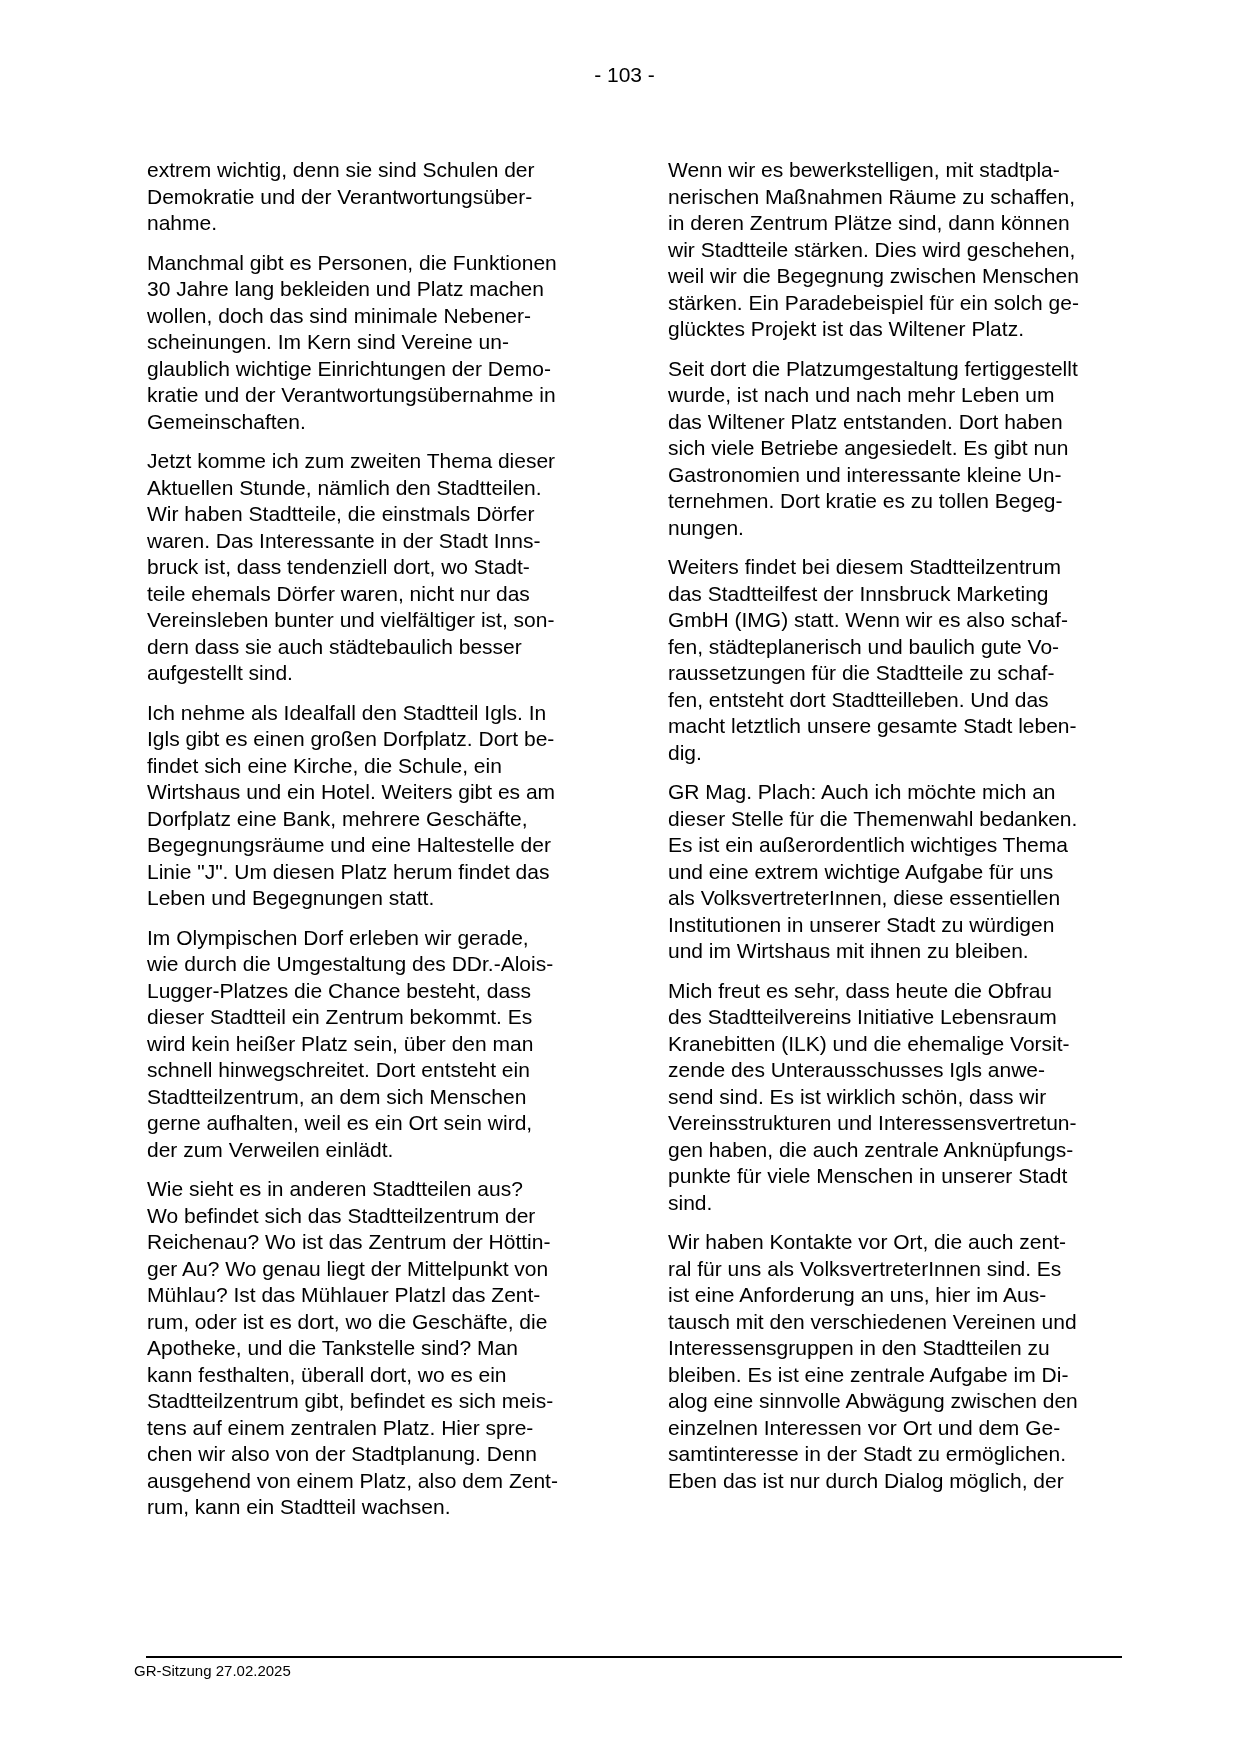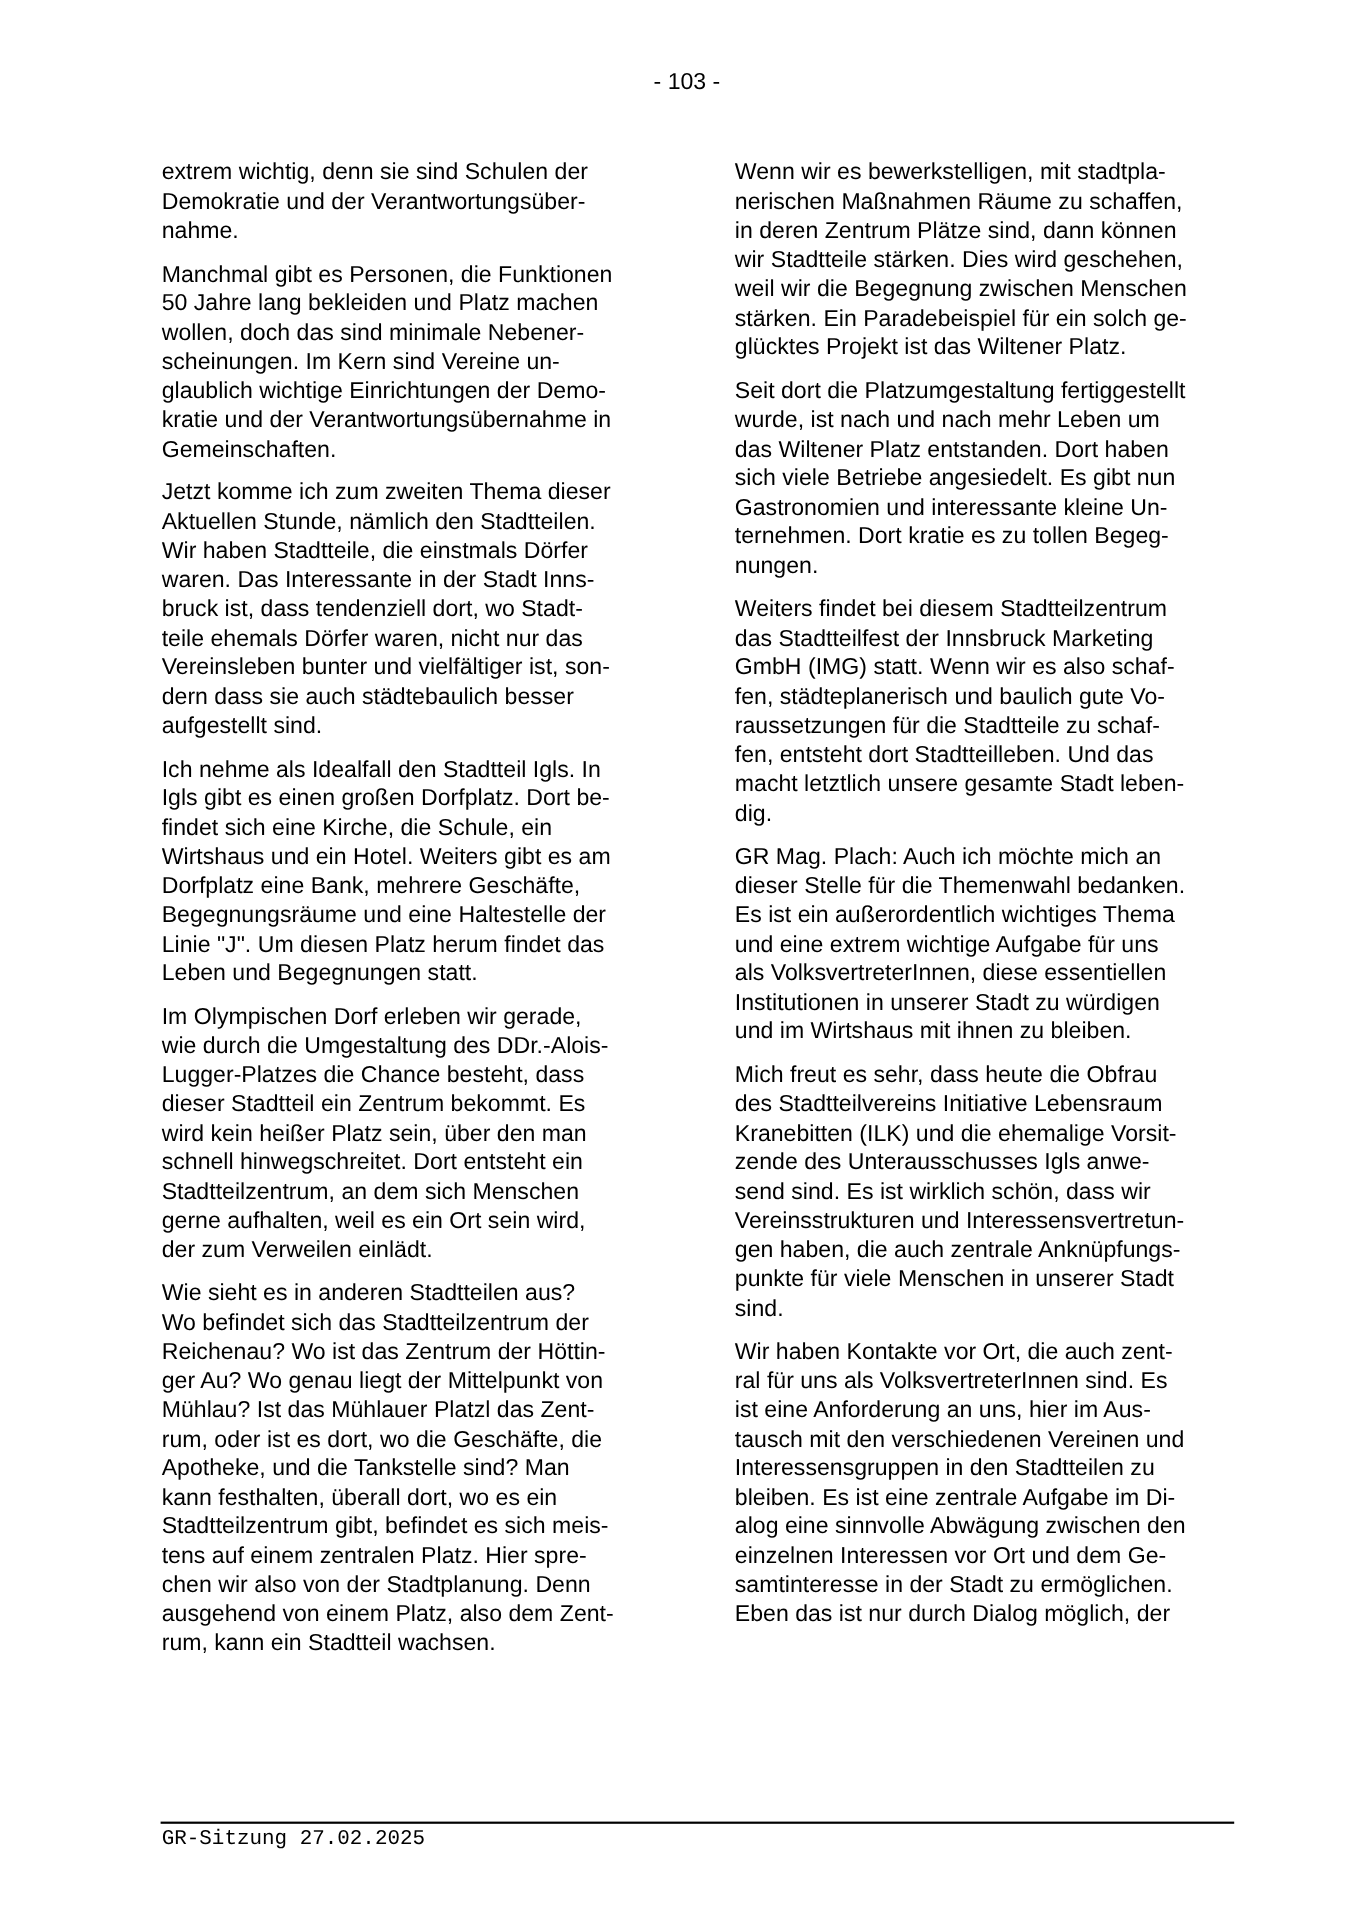--- a/index.html
+++ b/index.html
@@ -27,58 +27,57 @@
     position: absolute;
     top: 144px;
     left: 147px;
     display: flex;
     gap: 66px;
   }
   .column {
     width: 455px;
   }
   .para {
-    margin: 0 0 13px 0;
+    margin: 13px 0 13px 0;
     font-size: 21px;
     line-height: 26.5px;
     white-space: pre;
     text-align: left;
   }
   .speaker {
     font-weight: normal;
   }
   .footer-rule {
     position: absolute;
     left: 146px;
     top: 1656px;
     width: 976px;
     height: 2px;
     background: #000000;
   }
   .footer {
     position: absolute;
-    left: 147px;
+    left: 134px;
     top: 1658px;
-    font-size: 19px;
+    font-size: 15px;
     line-height: 26.5px;
-    font-family: Liberation Mono, monospace;
   }
 </style>
 </head>
 <body>
 
 <div class="page-number">- 103 -</div>
 
 <div class="content">
   <div class="column">
     <p class="para">extrem wichtig, denn sie sind Schulen der
 Demokratie und der Verantwortungsüber-
 nahme.</p>
     <p class="para">Manchmal gibt es Personen, die Funktionen
-50 Jahre lang bekleiden und Platz machen
+30 Jahre lang bekleiden und Platz machen
 wollen, doch das sind minimale Nebener-
 scheinungen. Im Kern sind Vereine un-
 glaublich wichtige Einrichtungen der Demo-
 kratie und der Verantwortungsübernahme in
 Gemeinschaften.</p>
     <p class="para">Jetzt komme ich zum zweiten Thema dieser
 Aktuellen Stunde, nämlich den Stadtteilen.
 Wir haben Stadtteile, die einstmals Dörfer
 waren. Das Interessante in der Stadt Inns-
 bruck ist, dass tendenziell dort, wo Stadt-

